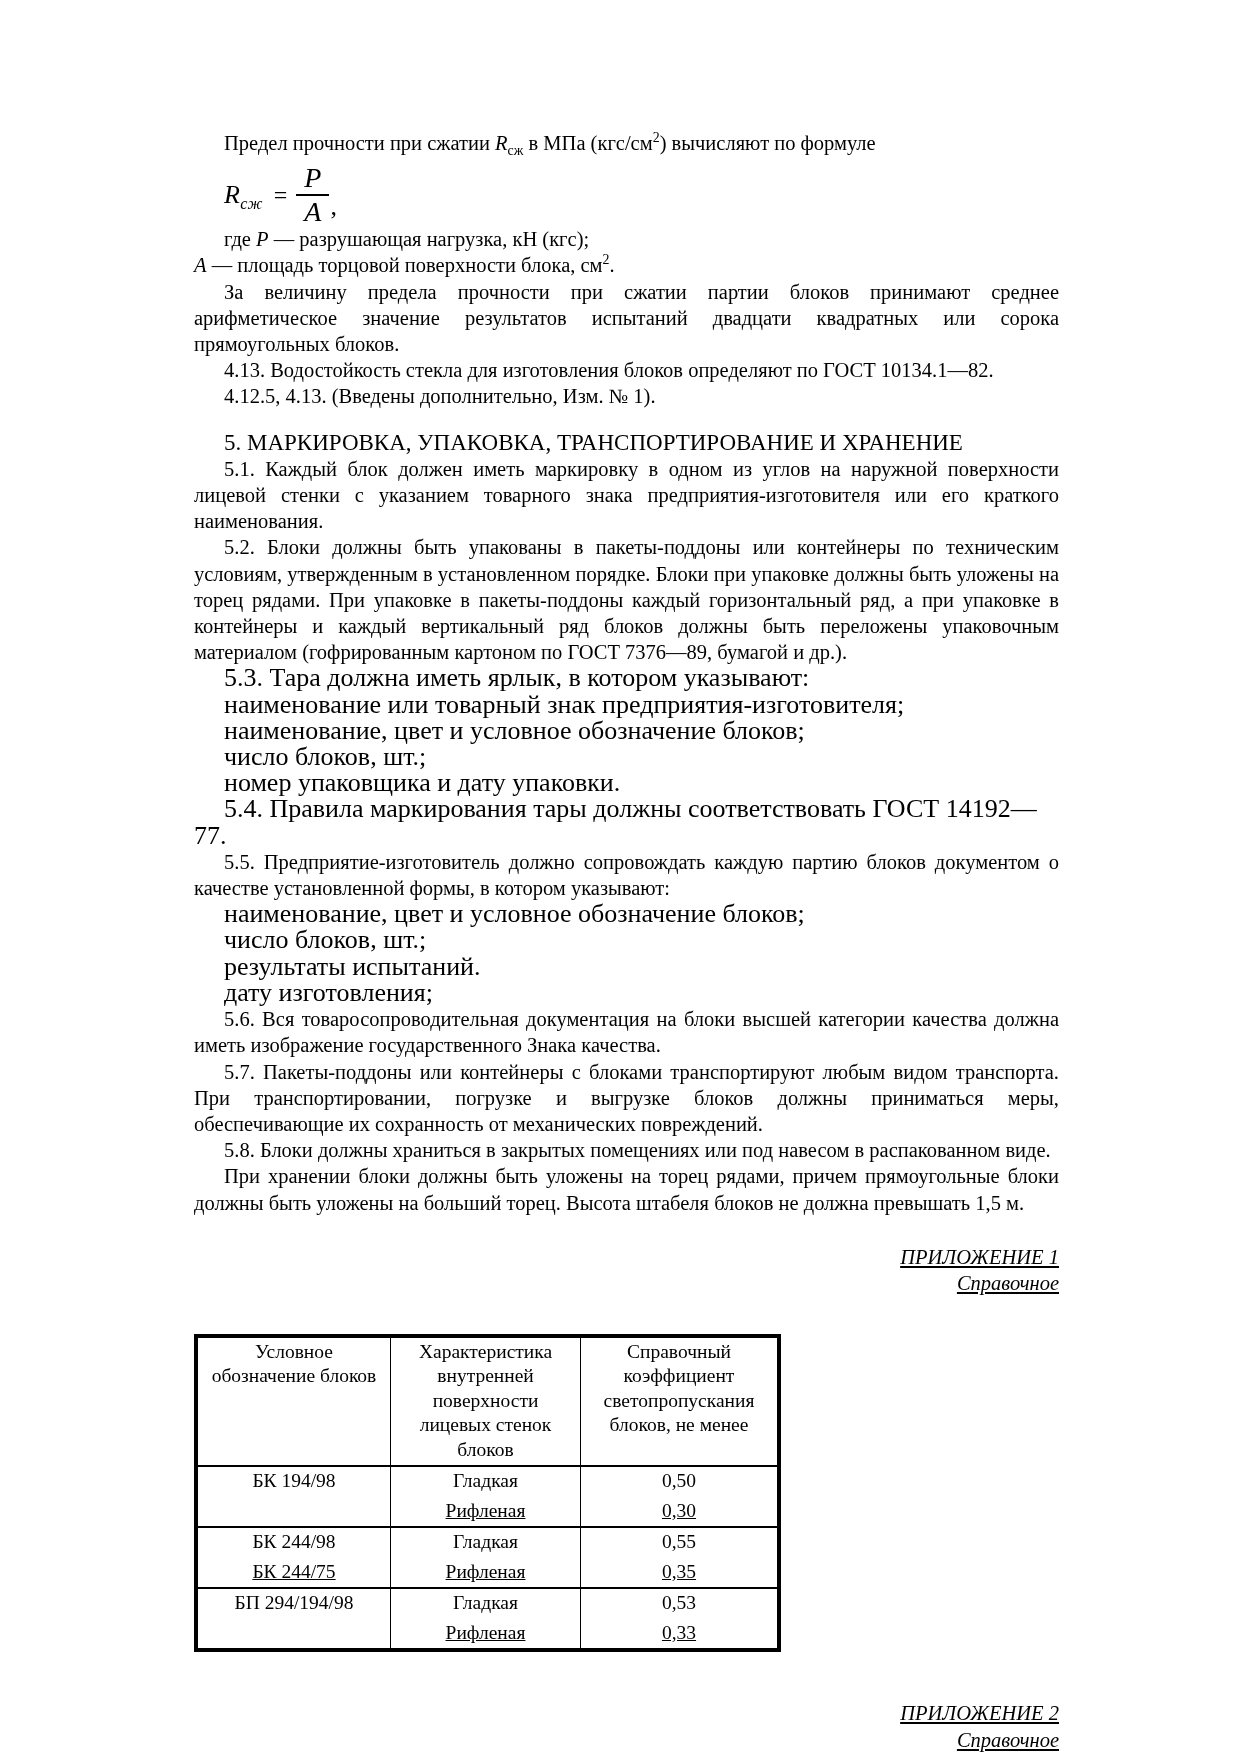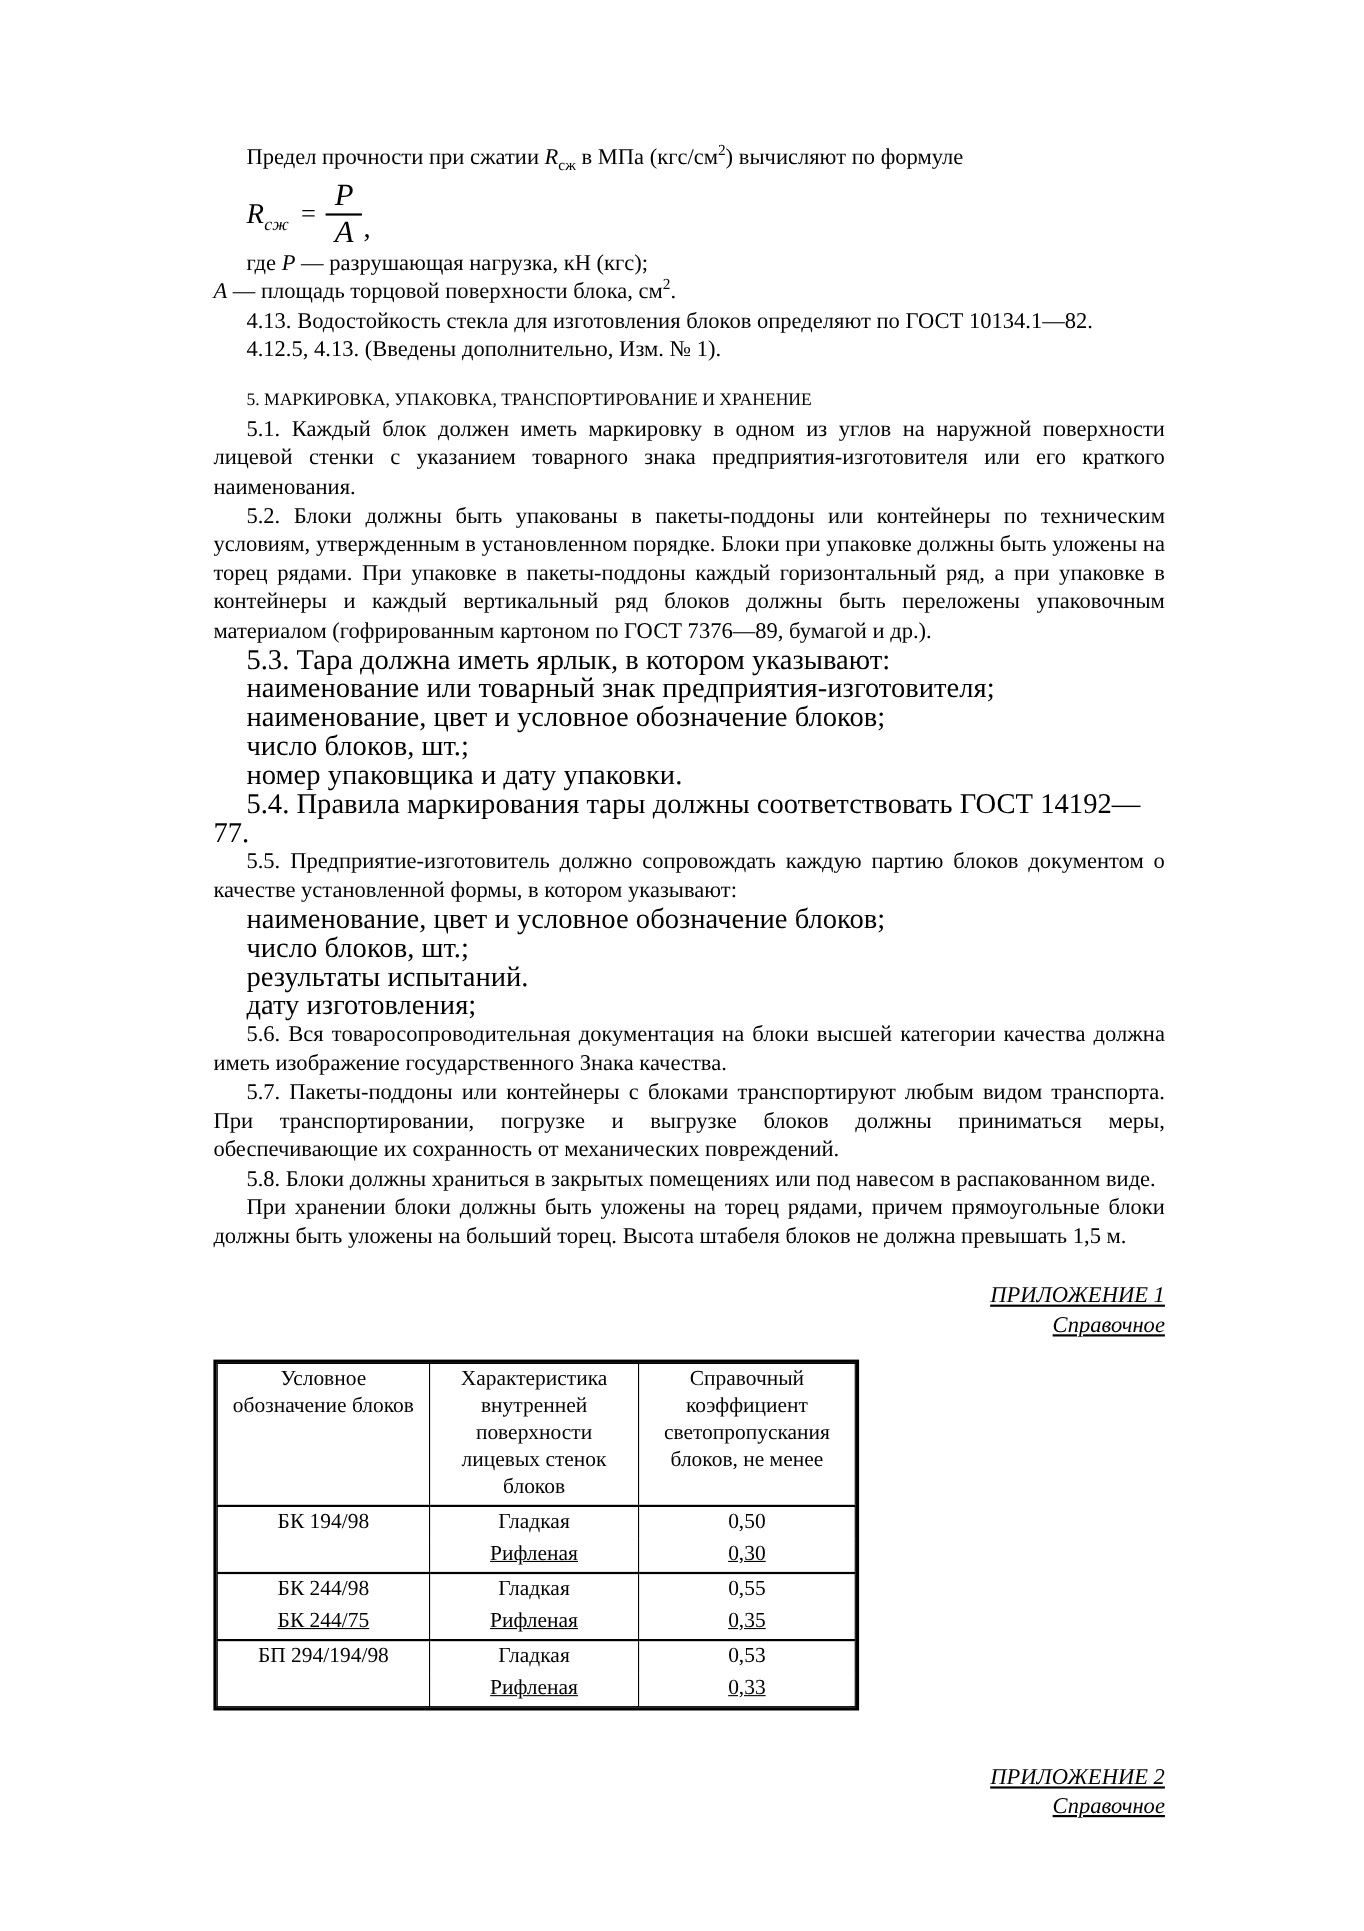--- a/index.html
+++ b/index.html
@@ -43,21 +43,21 @@
     font-size: 26px;
     line-height: 26.2px;
     text-indent: 30px;
     text-align: left;
   }
   .gap-md { height: 20px; }
   .gap-lg { height: 28px; }
 
   .section-head {
     margin: 0;
-    font-size: 16px;
+    font-size: 23px;
     line-height: 26.2px;
     text-indent: 30px;
     text-align: left;
   }
 
   em, .it { font-style: italic; }
   sup { font-size: 0.68em; vertical-align: super; line-height: 0; }
   sub { font-size: 0.68em; vertical-align: sub; line-height: 0; }
 
   
@@ -116,21 +116,21 @@
   .appendix {
     text-align: right;
     font-style: italic;
     font-size: 20.5px;
     line-height: 26.5px;
     text-decoration: underline;
   }
 
   
   .tbl-wrap {
-    margin-top: 18px;
+    margin-top: 37px;
     display: flex;
     justify-content: flex-start;
     padding-left: 0px;
   }
   table.spec {
     border-collapse: collapse;
     width: 580px;
     margin-left: 0px;
     table-layout: fixed;
   }
@@ -171,20 +171,21 @@
         <span class="num">P</span>
         <span class="bar"></span>
         <span class="den">A</span>
       </span>
       <span class="comma">,</span>
     </div>
 
     <p class="indent"><span>где </span><em>P</em><span> — разрушающая нагрузка, кН (кгс);</span></p>
     <p class="noindent"><em>A</em><span> — площадь торцовой поверхности блока, см</span><sup>2</sup><span>.</span></p>
 
+    <p class="indent">За величину предела прочности при сжатии партии блоков принимают среднее арифметическое значение результатов испытаний двадцати квадратных или сорока прямоугольных блоков.</p>
     <p class="indent lastline-left">4.13. Водостойкость стекла для изготовления блоков определяют по ГОСТ 10134.1—82.</p>
     <p class="indent lastline-left">4.12.5, 4.13. (Введены дополнительно, Изм. № 1).</p>
 
     <div class="gap-md"></div>
 
     <div class="section-head">5. МАРКИРОВКА, УПАКОВКА, ТРАНСПОРТИРОВАНИЕ И ХРАНЕНИЕ</div>
 
     <p class="indent">5.1. Каждый блок должен иметь маркировку в одном из углов на наружной поверхности лицевой стенки с указанием товарного знака предприятия-изготовителя или его краткого наименования.</p>
     <p class="indent">5.2. Блоки должны быть упакованы в пакеты-поддоны или контейнеры по техническим условиям, утвержденным в установленном порядке. Блоки при упаковке должны быть уложены на торец рядами. При упаковке в пакеты-поддоны каждый горизонтальный ряд, а при упаковке в контейнеры и каждый вертикальный ряд блоков должны быть переложены упаковочным материалом (гофрированным картоном по ГОСТ 7376—89, бумагой и др.).</p>
     <div class="listline">5.3. Тара должна иметь ярлык, в котором указывают:</div>

